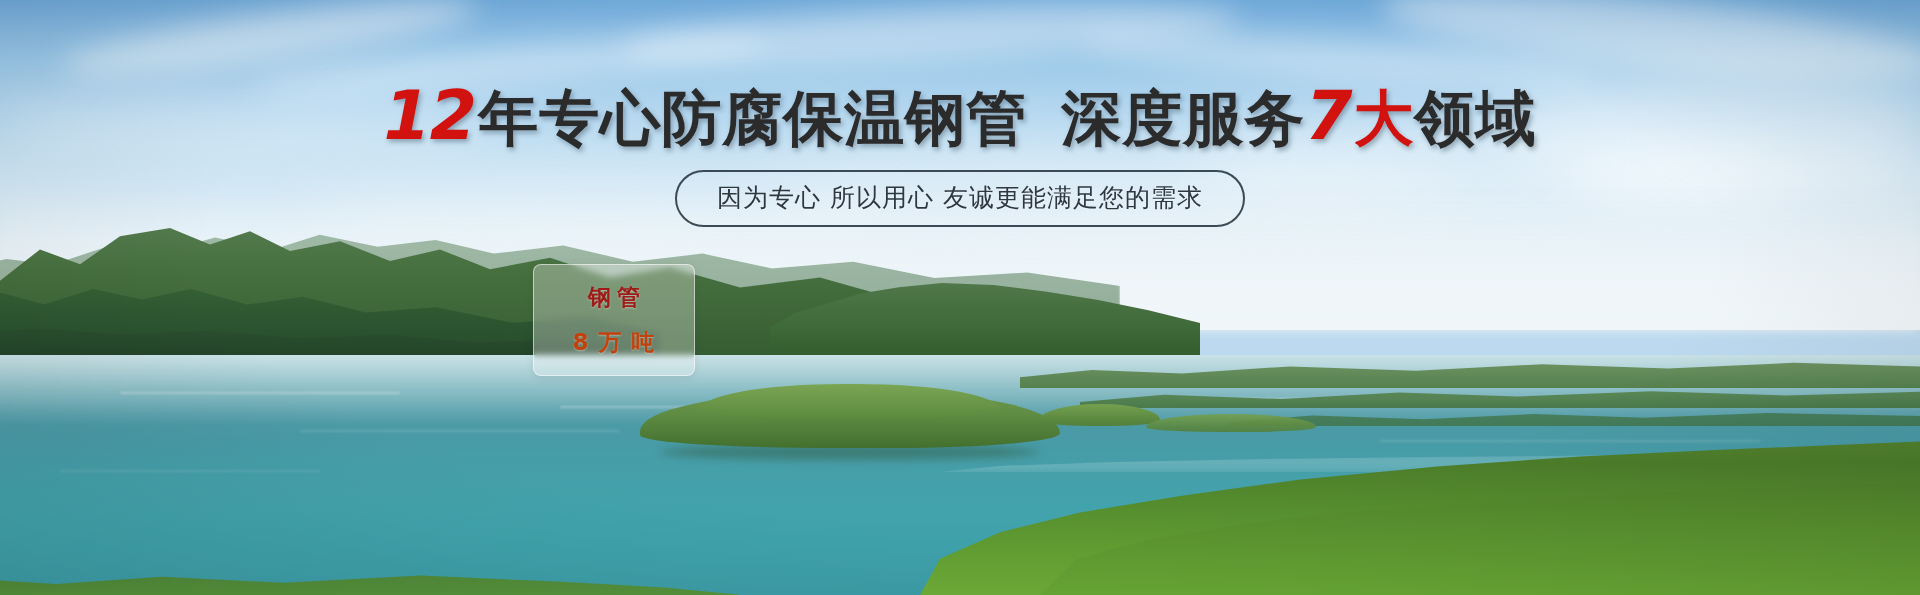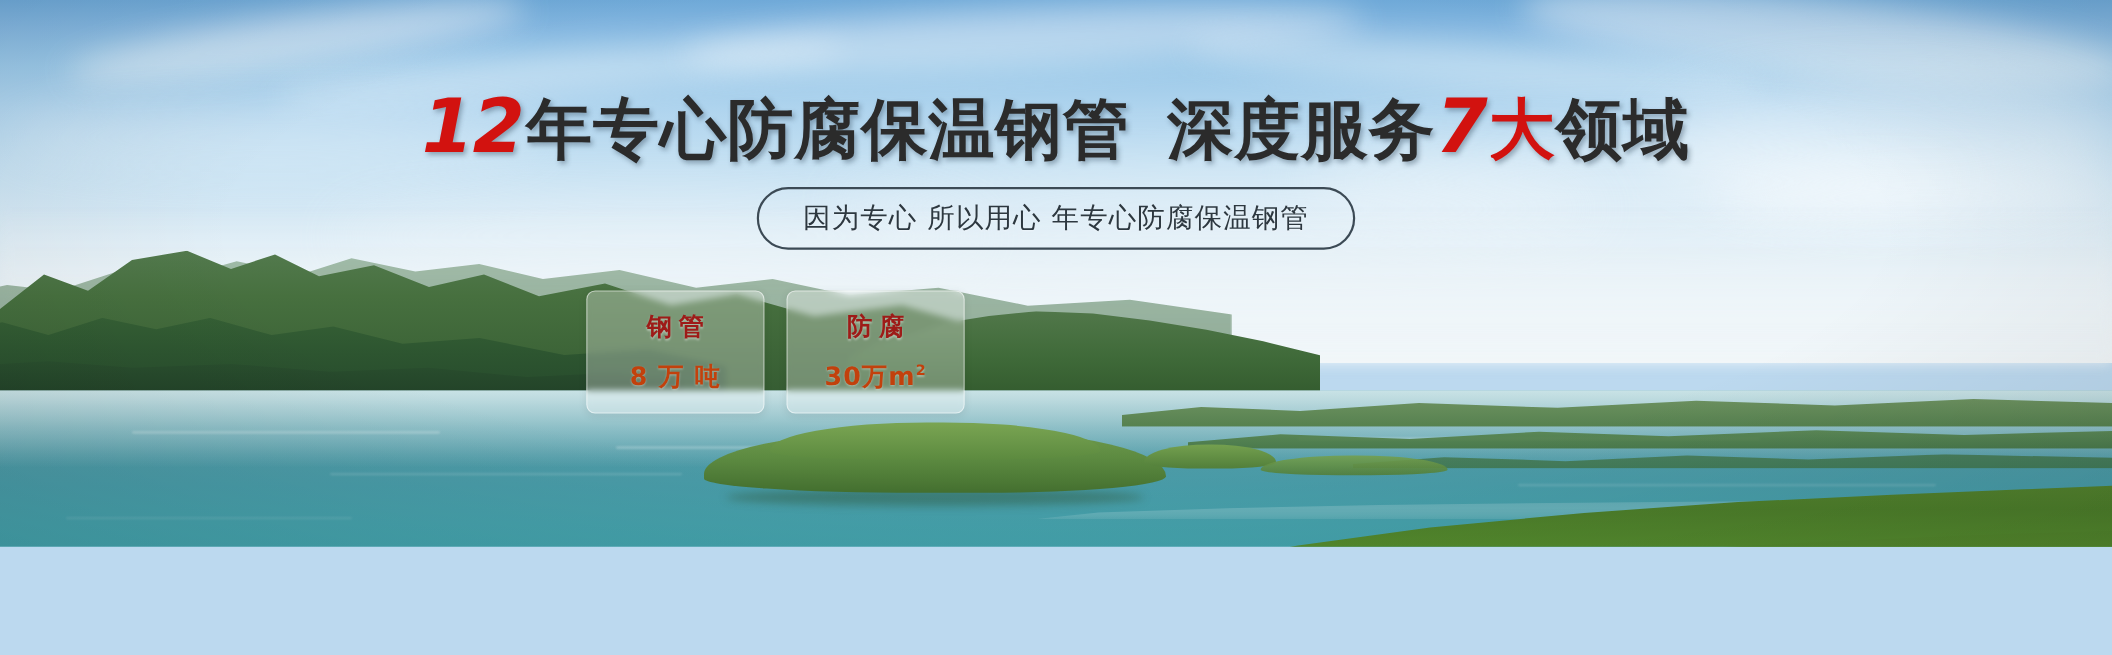--- a/index.html
+++ b/index.html
@@ -1,21 +1,21 @@
 <!DOCTYPE html>
 <html><head>
 <meta charset="utf-8">
 <style>
   html,body{margin:0;padding:0;}
   body{
     width:1920px;height:595px;overflow:hidden;
     font-family:"Liberation Sans","DejaVu Sans",sans-serif;
     background:#bcd9ef;
   }
-  .banner{position:relative;width:1920px;height:497px;overflow:hidden;}
+  .banner{position:relative;width:1920px;height:595px;overflow:hidden;}
 
   
   .scene{position:absolute;inset:0;overflow:hidden;}
 
   
   .sky{
     position:absolute;left:0;top:0;width:1920px;height:330px;
     background:
       linear-gradient(to bottom,
         #6fa9d8 0%,
@@ -299,32 +299,28 @@
     <div class="vignette"></div>
   </div>
 
   <div class="content">
 
     <div class="headline">
       <span class="num">12</span><span>年专心防腐保温钢管</span><span class="gap"></span><span>深度服务</span><span class="num">7</span><span class="red">大</span><span>领域</span>
     </div>
 
     <div class="subtitle-wrap">
-      <div class="subtitle">因为专心 所以用心 年专心防腐保温钢管</div>
+      <div class="subtitle">因为专心 所以用心 友诚更能满足您的需求</div>
     </div>
 
     <div class="cards">
 
       <div class="card">
         <div class="lbl">钢管</div>
         <div class="val"><span>8 万 吨</span></div>
       </div>
 
-      <div class="card">
-        <div class="lbl">防腐</div>
-        <div class="val"><span>30万m</span><sup>2</sup></div>
-      </div>
 
 
     </div>
 
   </div>
 </div>
 
 </body></html>

